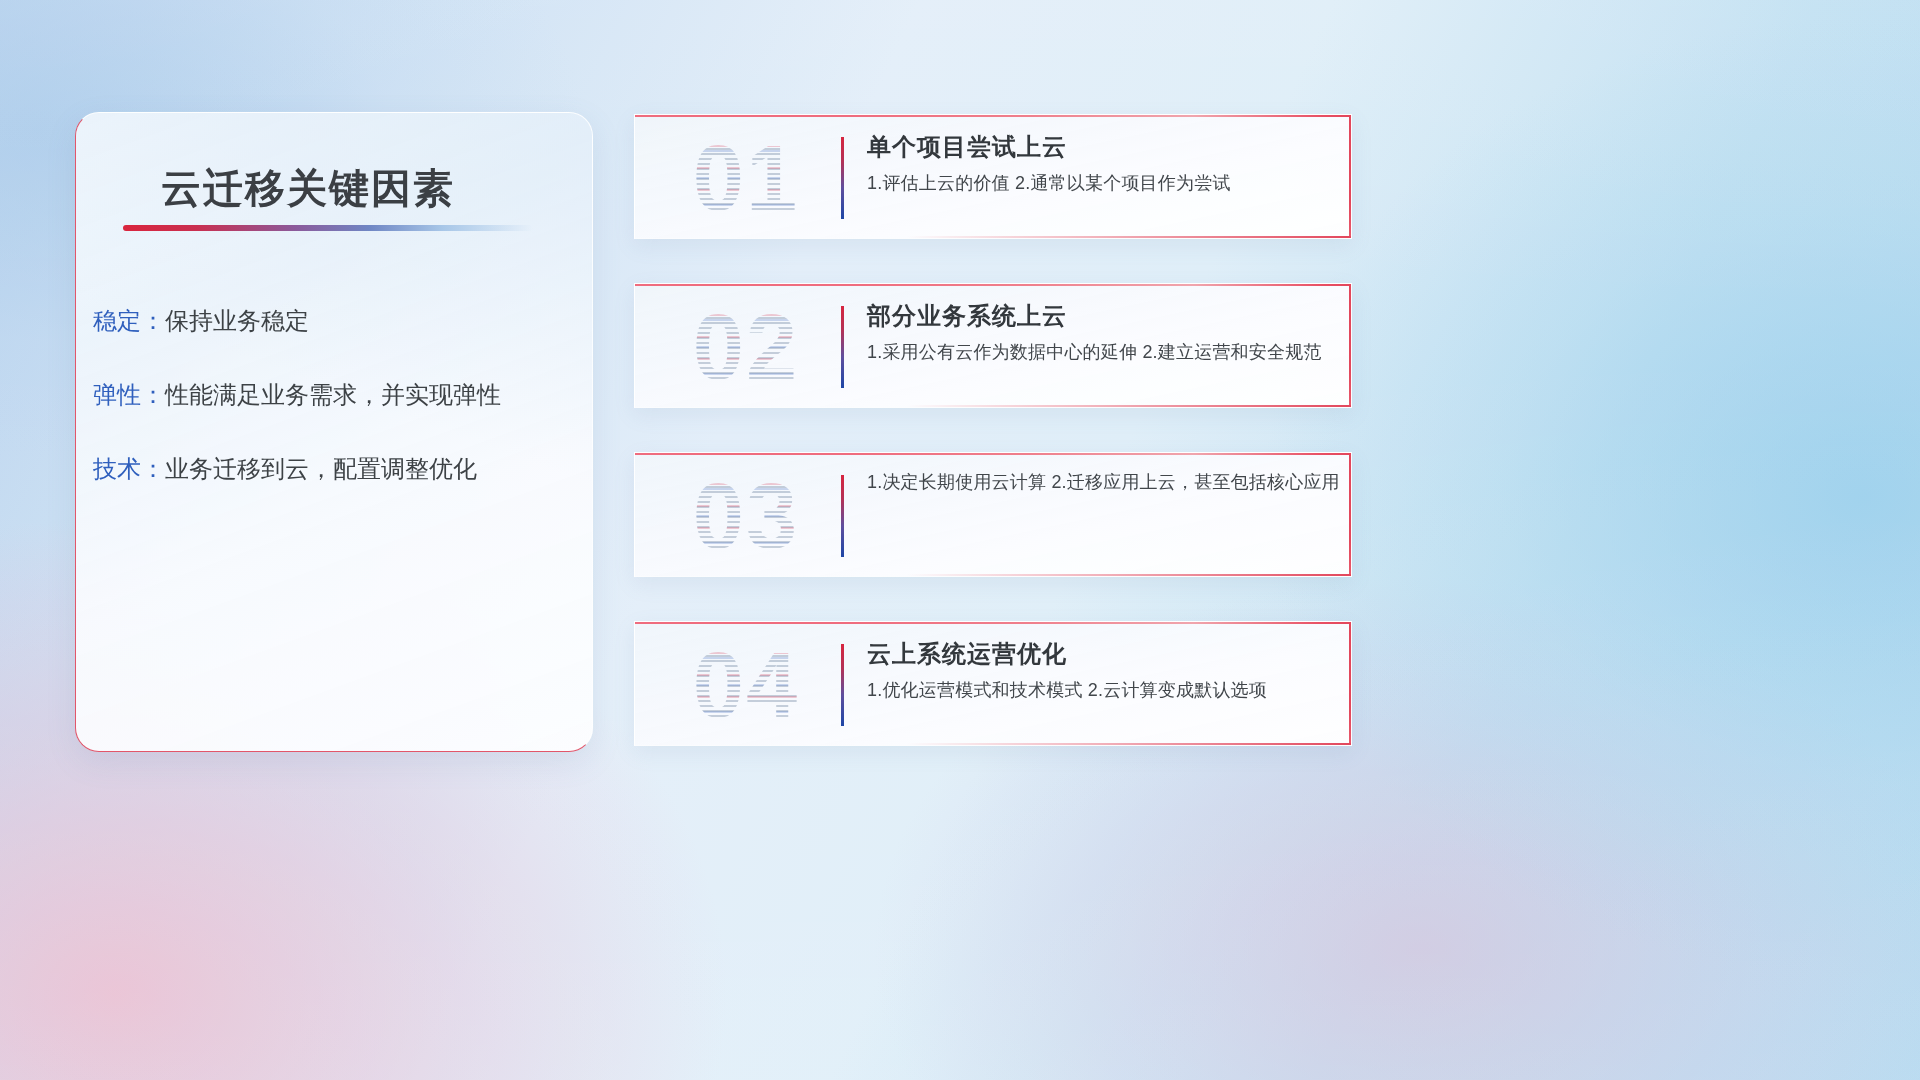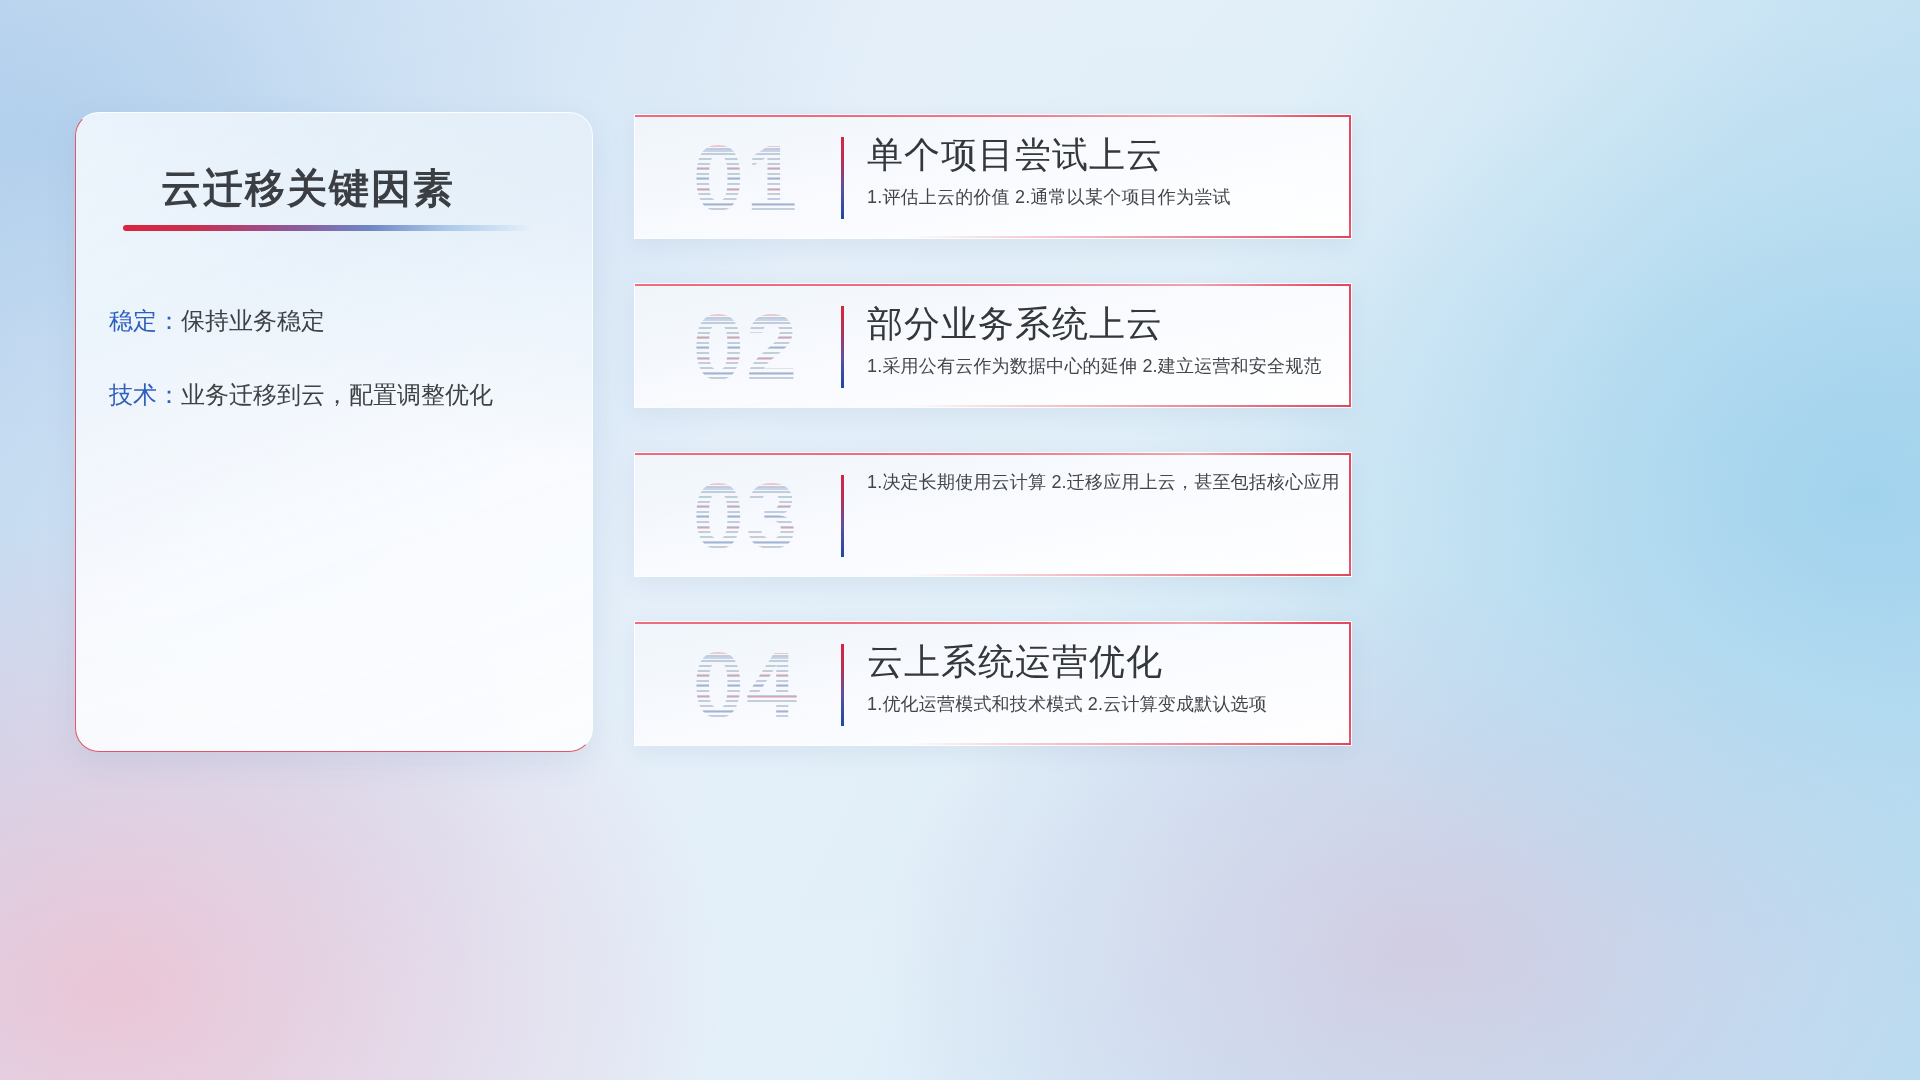--- a/index.html
+++ b/index.html
@@ -49,21 +49,21 @@
     position:absolute; left:85px; top:48px;
     font-size:40px; font-weight:bold; color:#3b3f44; letter-spacing:2px;
     white-space:nowrap;
   }
   #panel-underline {
     position:absolute; left:47px; top:112px; width:410px; height:6px;
     border-radius:3px;
     background:linear-gradient(90deg,#d9253d 0%,#c92f50 18%,#8b5a9b 42%,#6f86c4 60%,#a8c7e8 78%,rgba(200,222,244,0) 100%);
   }
 
-  #factor-list { position:absolute; left:33px; top:196px; width:470px; }
+  #factor-list { position:absolute; left:17px; top:196px; width:470px; }
   .factor-row {
     font-size:24px; line-height:1.0; color:#3d4246;
     margin-bottom:50px; white-space:nowrap;
   }
   .factor-row.wrap { white-space:normal; line-height:1.52; }
   .factor-label { font-weight:normal; }
   .factor-label.blue { color:#2f5fbd; }
   .factor-label.gray { color:#3d4246; }
   .factor-text { color:#3d4246; }
 
@@ -128,21 +128,21 @@
     -webkit-text-fill-color:transparent;
     opacity:0.45; user-select:none;
   }
 
   .card-divider {
     position:absolute; left:206px; top:22px; width:3px; height:82px;
     background:linear-gradient(180deg,#d7253f 0%,#b33156 30%,#5f4f9e 62%,#1d46a6 100%);
   }
   .card-body { position:absolute; left:232px; top:18px; right:24px; }
   .card-title {
-    font-size:36px; font-weight:normal; color:#33383d;
+    font-size:24px; font-weight:bold; color:#33383d;
     letter-spacing:1px; line-height:1.2; margin-bottom:10px;
   }
   .card-desc {
     font-size:18px; color:#41464b; letter-spacing:0.2px; line-height:1.3;
     white-space:nowrap;
   }
 </style>
 </head>
 <body>
 
@@ -161,20 +161,23 @@
     <div class="panel-inner">
       <div id="panel-title">云迁移关键因素</div>
       <div id="panel-underline"></div>
 
       <div id="factor-list">
 
         <div class="factor-row">
           <span class="factor-label blue">稳定：</span><span class="factor-text">保持业务稳定</span>
         </div>
 
+        <div class="factor-row">
+          <span class="factor-label blue">弹性：</span><span class="factor-text">性能满足业务需求，并实现弹性</span>
+        </div>
 
 
         <div class="factor-row">
           <span class="factor-label blue">技术：</span><span class="factor-text">业务迁移到云，配置调整优化</span>
         </div>
 
 
       </div>
     </div>
   </div>

